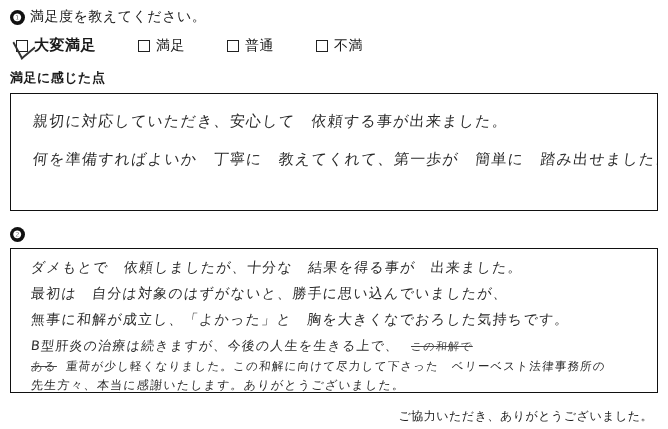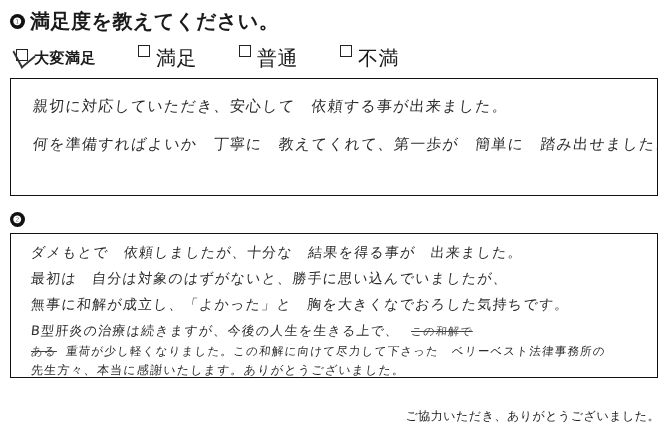--- a/index.html
+++ b/index.html
@@ -38,34 +38,34 @@
     border-radius: 50%;
     background: #111;
     color: #fff;
     font-size: 10px;
     line-height: 15px;
     text-align: center;
     margin-right: 5px;
     font-weight: bold;
   }
   .q-text {
-    font-size: 20px;
-    font-weight: bold;
+    font-size: 14px;
+    font-weight: normal;
   }
 
   .choices {
     display: flex;
     align-items: center;
     margin-top: 10px;
     padding-left: 6px;
     font-size: 14px;
   }
   .choice {
     display: flex;
-    align-items: flex-start;
+    align-items: center;
     margin-right: 42px;
     position: relative;
   }
   .choice .box {
     width: 12px;
     height: 12px;
     border: 1.3px solid #222;
     margin-right: 6px;
     display: inline-block;
     position: relative;
@@ -80,21 +80,21 @@
     height: 17px;
     border-left: 2px solid #333;
     border-bottom: 2px solid #333;
     transform: rotate(-40deg) skewX(-12deg);
   }
   .choice.selected .label {
     font-weight: bold;
     font-size: 15px;
   }
   .choice .label {
-    font-size: 20px;
+    font-size: 14px;
     letter-spacing: 0.5px;
   }
 
   
   .section-label {
     margin-top: 14px;
     font-size: 13px;
     font-weight: bold;
     letter-spacing: 0.5px;
   }
@@ -121,21 +121,21 @@
     display: inline-block;
     transform: skewX(-6deg);
   }
 
   .q2-line {
     margin-top: 16px;
   }
 
   .closing {
     position: absolute;
-    right: 8px;
+    right: 15px;
     bottom: 4px;
     font-size: 12px;
     letter-spacing: 0.5px;
   }
 
   .strike {
     text-decoration: line-through;
     text-decoration-thickness: 1px;
     color: #444;
   }
@@ -162,20 +162,21 @@
     <div class="choice">
       <span class="box"></span>
       <span class="label">普通</span>
     </div>
     <div class="choice">
       <span class="box"></span>
       <span class="label">不満</span>
     </div>
   </div>
 
+  <div class="section-label">満足に感じた点</div>
 
   <div class="answer-box box1">
     <div class="hw" style="left:22px; top:18px; font-size:15px;">
       <span class="ink">親切に対応していただき、安心して　依頼する事が出来ました。</span>
     </div>
     <div class="hw" style="left:22px; top:56px; font-size:15px;">
       <span class="ink">何を準備すればよいか　丁寧に　教えてくれて、第一歩が　簡単に　踏み出せました。</span>
     </div>
   </div>
 

